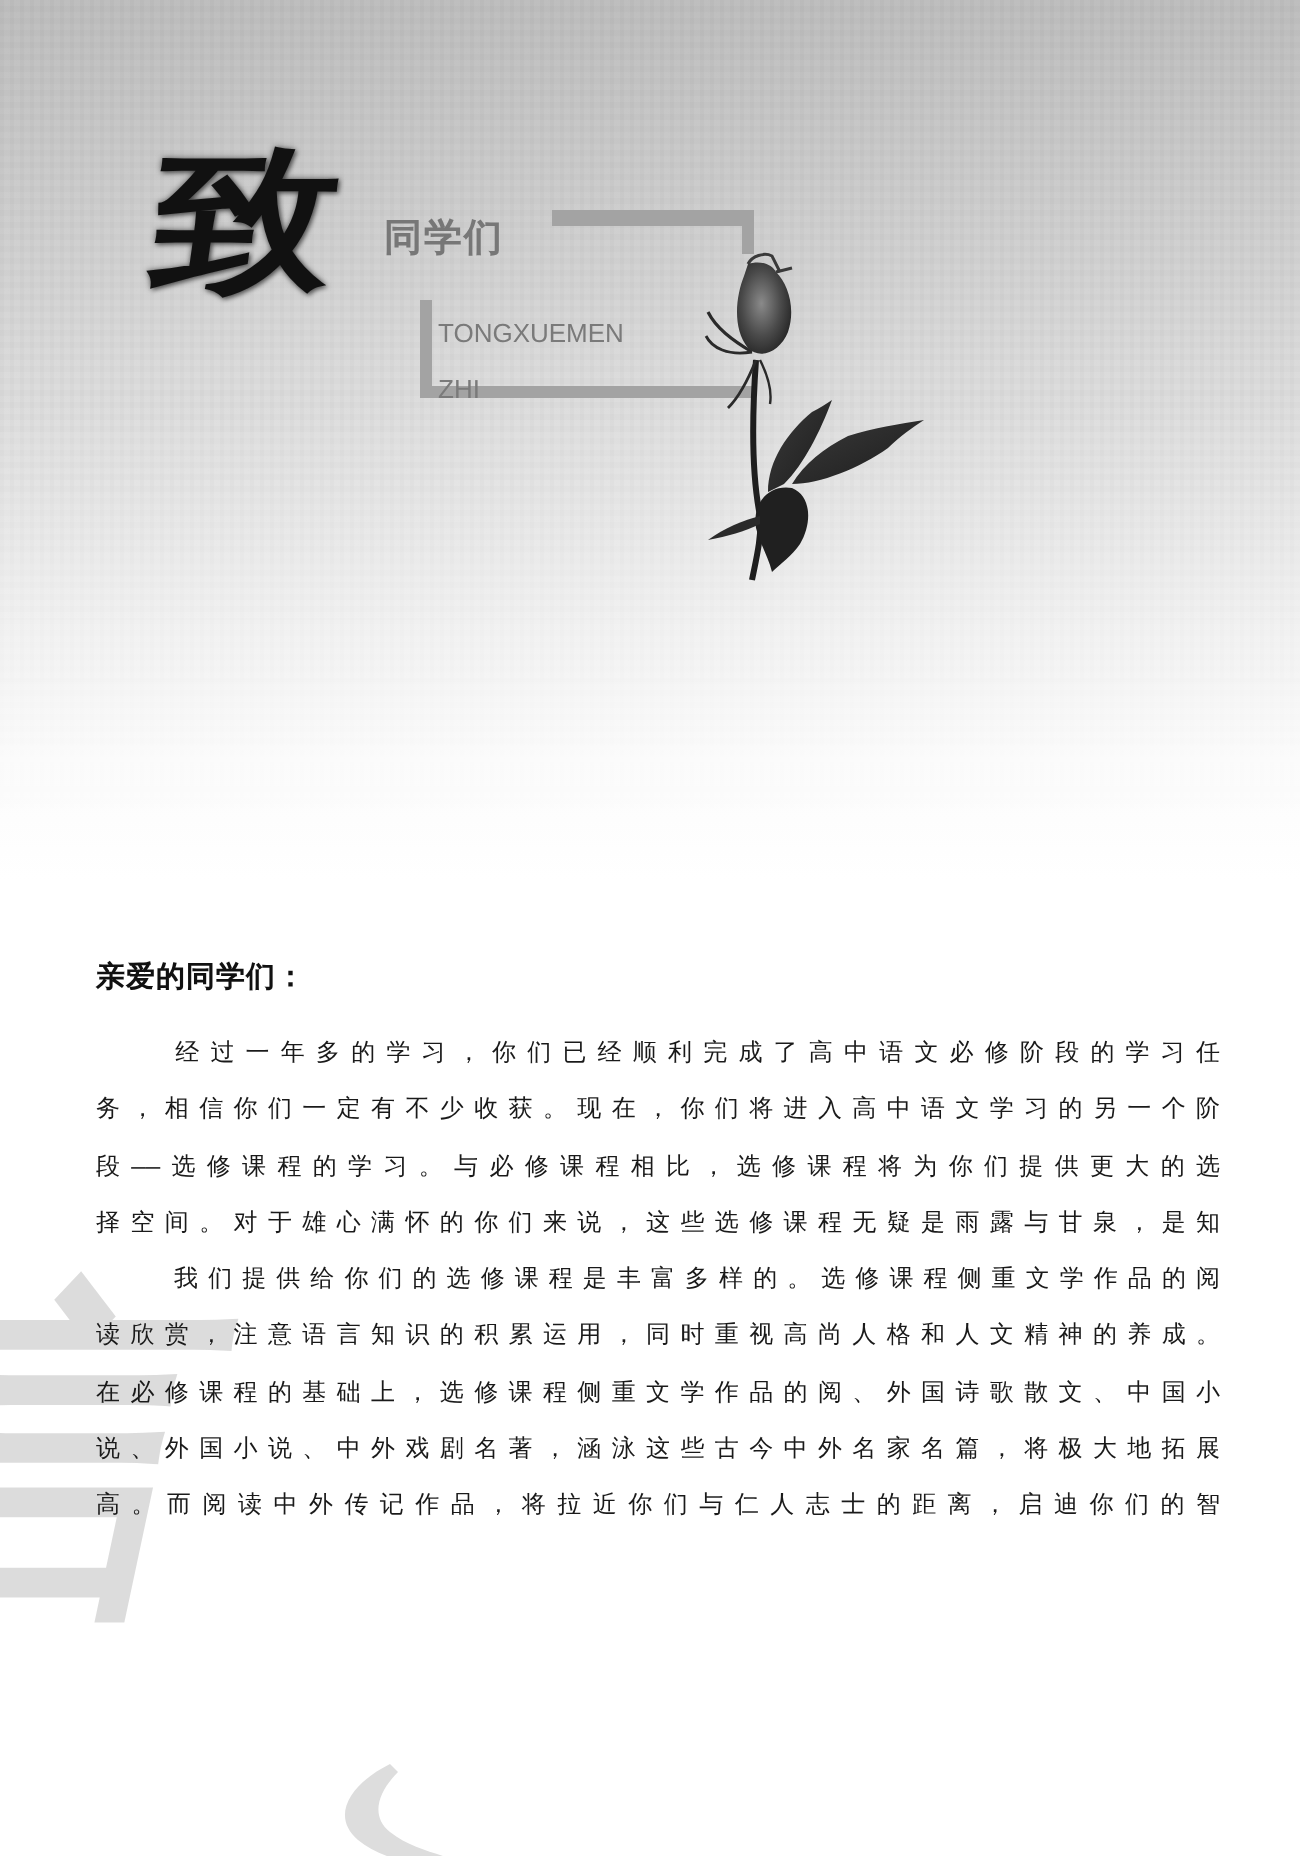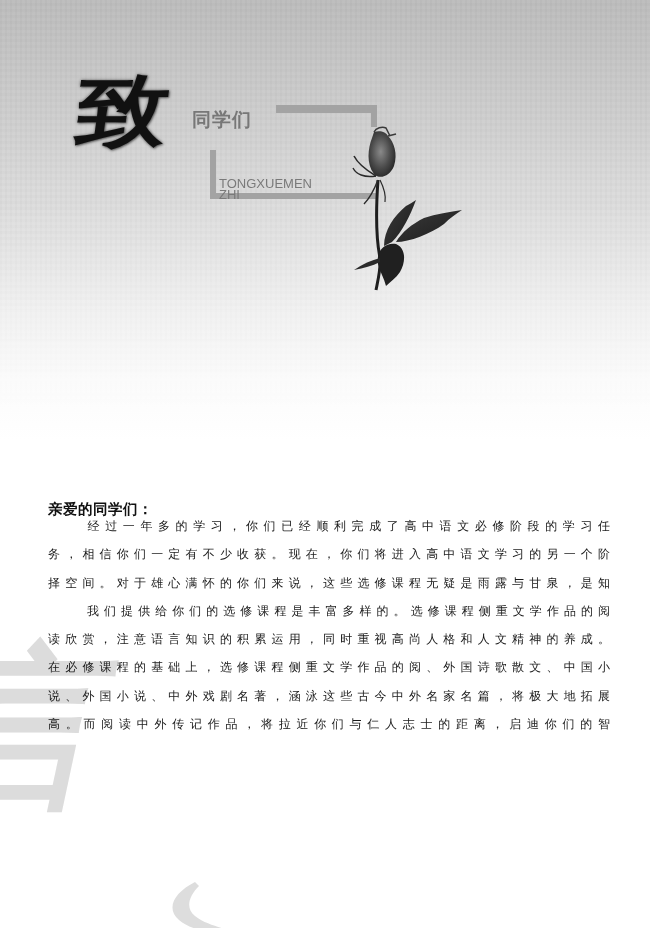--- a/index.html
+++ b/index.html
@@ -75,21 +75,21 @@
     .pinyin {
       position: absolute;
       left: 219px;
       font-family: "Liberation Sans", sans-serif;
       font-size: 13px;
       line-height: 1;
       color: #7a7a7a;
       letter-spacing: 0px;
     }
     .pinyin-1 { top: 160px; margin-top: 28px; }
-    .pinyin-2 { top: 177px; }
+    .pinyin-2 { top: 160px; }
 
     .rose {
       position: absolute;
       left: 340px;
       top: 118px;
       width: 130px;
       height: 175px;
     }
 
     .watermark {
@@ -116,21 +116,20 @@
     .greeting {
       position: absolute;
       left: 48px;
       top: 482px;
       font-family: "DejaVu Sans", sans-serif;
       font-weight: bold;
       font-size: 14.5px;
       line-height: 1;
       color: #111111;
       letter-spacing: 0.5px;
-      margin-top: 20px;
     }
     .body-text {
       position: absolute;
       left: 48px;
       top: 513px;
       width: 562px;
       font-family: Liberation Mono, monospace;
       font-size: 12px;
       line-height: 28.3px;
       color: #1a1a1a;
@@ -203,20 +202,21 @@
     <path d="M38 146 C36 134, 44 124, 56 126 C66 130, 66 144, 60 154 C56 160, 50 164, 46 168 C44 160, 40 154, 38 146 Z" fill="#202020"></path>
 
     <path d="M40 140 C32 142, 22 146, 14 152 C24 150, 32 148, 40 144 Z" fill="#2a2a2a"></path>
   </svg>
 
   <div class="greeting">亲爱的同学们：</div>
 
   <div class="body-text">
     <span class="body-line" style="letter-spacing: 0px;"><span class="indent"></span><span>经过一年多的学习，你们已经顺利完成了高中语文必修阶段的学习任</span></span>
     <span class="body-line" style="letter-spacing: 0px;"><span>务，相信你们一定有不少收获。现在，你们将进入高中语文学习的另一个阶</span></span>
+    <span class="body-line" style="letter-spacing: 0px;"><span>段——选修课程的学习。与必修课程相比，选修课程将为你们提供更大的选</span></span>
     <span class="body-line" style="letter-spacing: 0px;"><span>择空间。对于雄心满怀的你们来说，这些选修课程无疑是雨露与甘泉，是知</span></span>
     <span class="body-line" style="letter-spacing: 0px;"><span class="indent"></span><span>我们提供给你们的选修课程是丰富多样的。选修课程侧重文学作品的阅</span></span>
     <span class="body-line" style="letter-spacing: 0px;"><span>读欣赏，注意语言知识的积累运用，同时重视高尚人格和人文精神的养成。</span></span>
     <span class="body-line" style="letter-spacing: 0px;"><span>在必修课程的基础上，选修课程侧重文学作品的阅、外国诗歌散文、中国小</span></span>
     <span class="body-line" style="letter-spacing: 0px;"><span>说、外国小说、中外戏剧名著，涵泳这些古今中外名家名篇，将极大地拓展</span></span>
     <span class="body-line" style="letter-spacing: 0px;"><span>高。而阅读中外传记作品，将拉近你们与仁人志士的距离，启迪你们的智</span></span>
   </div>
 </div>
 
 </body></html>

